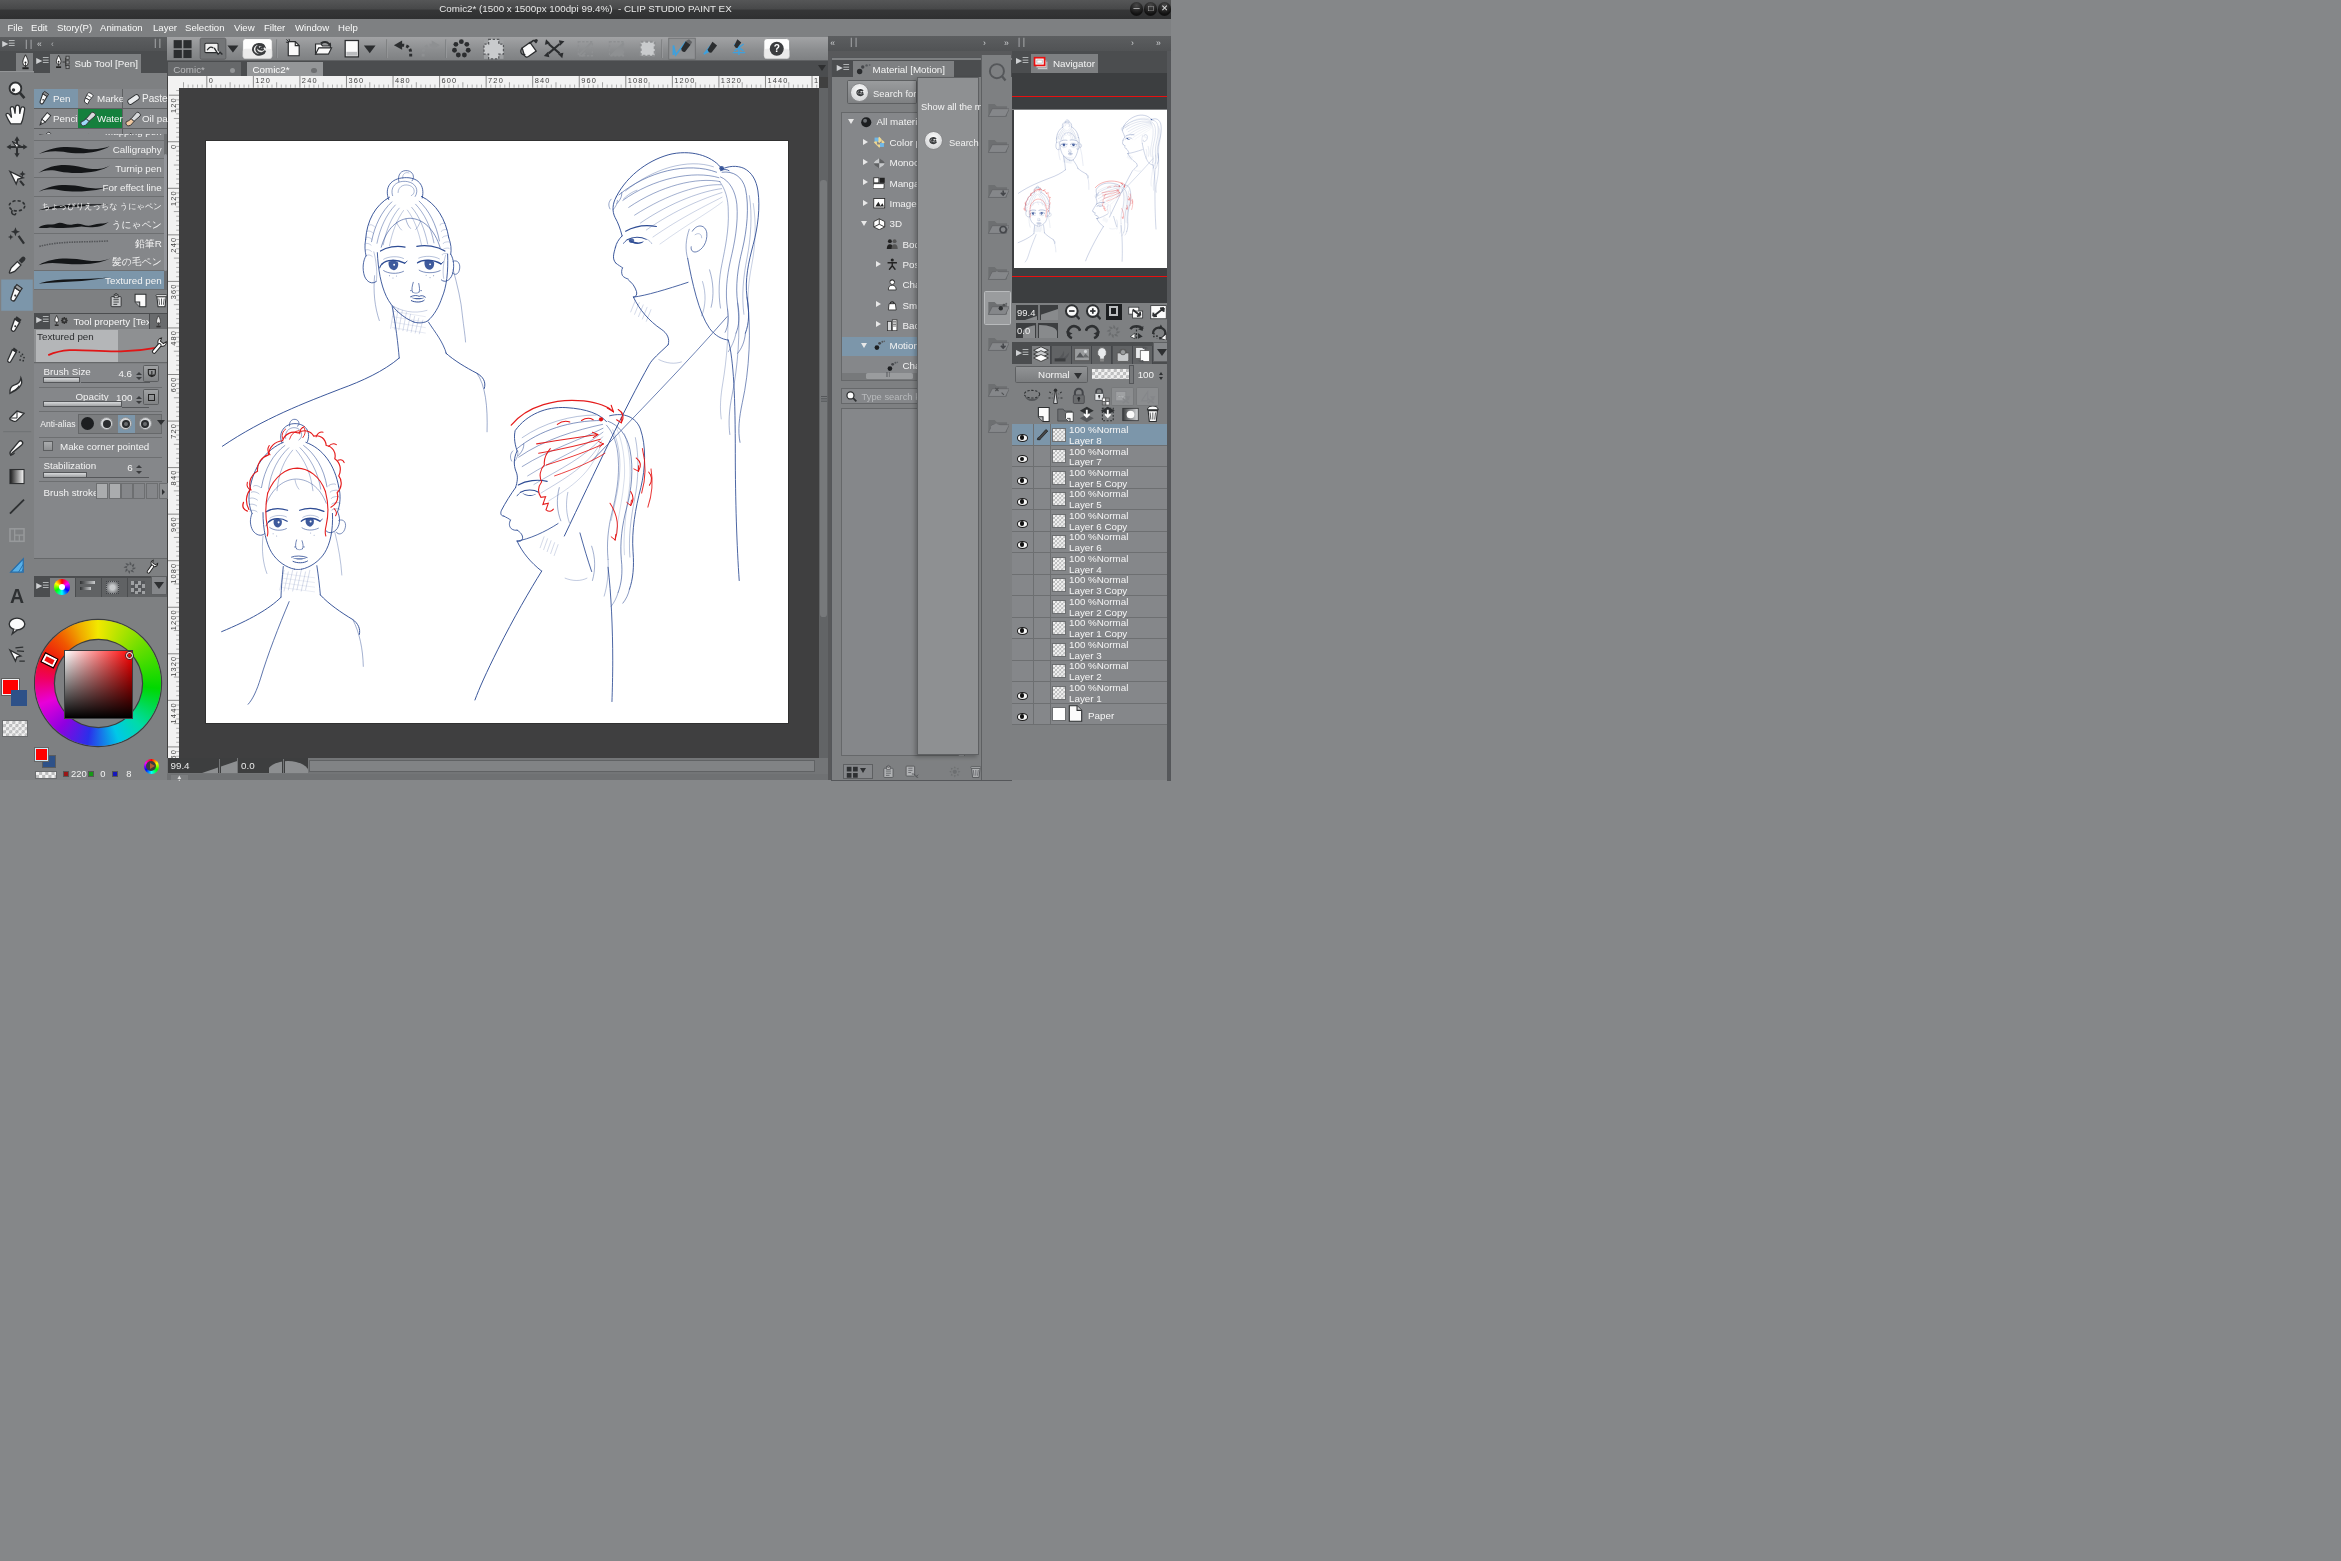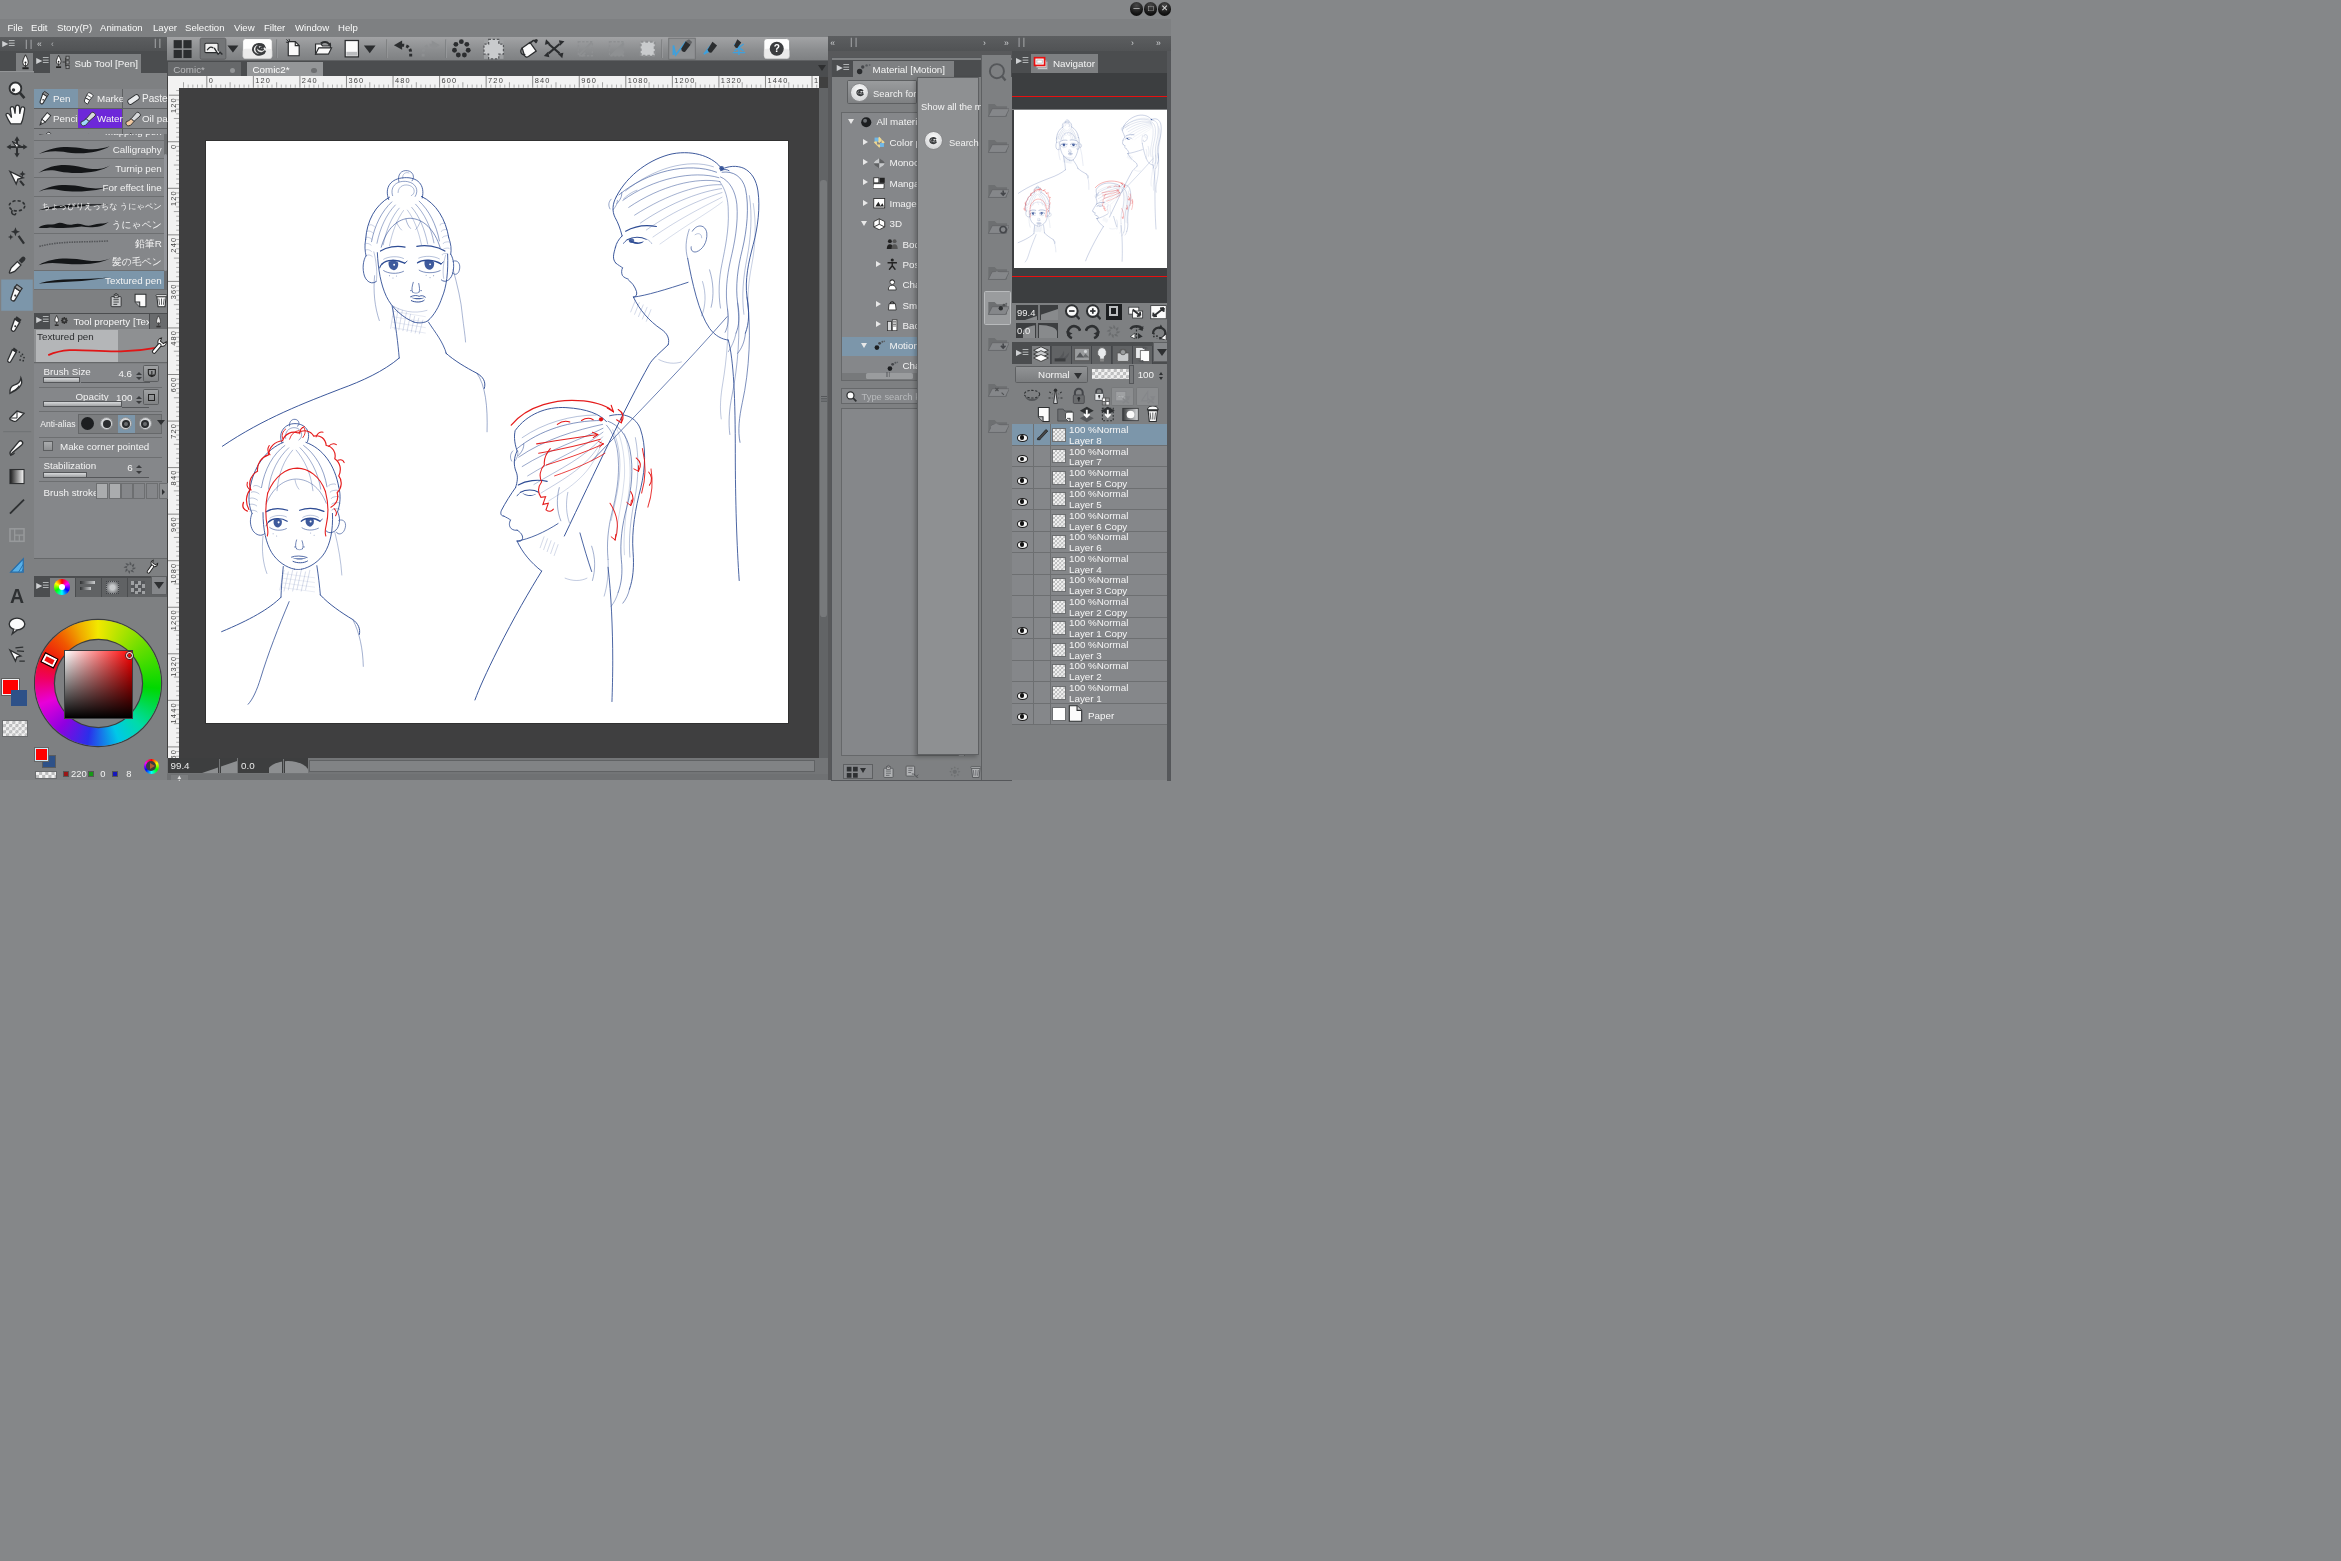--- a/index.html
+++ b/index.html
@@ -346,20 +346,21 @@
           <path d="M 1088 934 L 1078 926 M 1088 934 L 1090 920" fill="none" stroke="#e41414" stroke-width="2.4000000000000004" stroke-linecap="round"></path>
           <path d="M 1118 788 C 1128 828 1126 868 1116 902" fill="none" stroke="#e41414" stroke-width="2.6" stroke-linecap="round" stroke-opacity="0.9"></path>
           <path d="M 1140 840 C 1146 874 1142 908 1132 938" fill="none" stroke="#e41414" stroke-width="2.6" stroke-linecap="round" stroke-opacity="0.85"></path>
           <path d="M 1035 928 C 1055 958 1058 992 1048 1022" fill="none" stroke="#e41414" stroke-width="2.6" stroke-linecap="round" stroke-opacity="0.9"></path>
           <path d="M 1048 1022 L 1038 1014 M 1048 1022 L 1050 1008" fill="none" stroke="#e41414" stroke-width="2.4000000000000004" stroke-linecap="round"></path>
           <path d="M 962 716 Q 978 706 992 714" fill="none" stroke="#e41414" stroke-width="2.6" stroke-linecap="round"></path>
           <path d="M 900 726 Q 916 714 932 720" fill="none" stroke="#e41414" stroke-width="2.6" stroke-linecap="round"></path>
         </g>
       </defs>
     </svg>
+  <div id="titlebar" class="abs">Comic2* (1500 x 1500px 100dpi 99.4%)&nbsp;&nbsp;- CLIP STUDIO PAINT EX</div>
   <div class="winbtn abs" style="left:1130px;">─</div>
   <div class="winbtn abs" style="left:1144px;">□</div>
   <div class="winbtn abs" style="left:1158px;">✕</div>
   <div id="menubar" class="abs">
       <span class="abs" style="left:7.4px;top:3.1px;">File</span>
       <span class="abs" style="left:31px;top:3.1px;">Edit</span>
       <span class="abs" style="left:57px;top:3.1px;">Story(P)</span>
       <span class="abs" style="left:100px;top:3.1px;">Animation</span>
       <span class="abs" style="left:153px;top:3.1px;">Layer</span>
       <span class="abs" style="left:185px;top:3.1px;">Selection</span>
@@ -990,21 +991,21 @@
         <div class="abs" style="left:0px;top:20px;width:44px;height:19.4px;background:#85878a;">
           <svg class="abs" style="left:1.6px;top:0.8px;" width="17" height="19" viewBox="-11 -12 22 24">
             <g transform="translate(0 0) rotate(40)">
               <rect x="-3" y="-9" width="6" height="11" fill="#fbfbfb" stroke="#2e3032" stroke-width="1.2"></rect>
               <path d="M-3 2 L0 9 L3 2 z" fill="#fbfbfb" stroke="#2e3032" stroke-width="1.2"></path>
               <path d="M-1 5.2 L0 9 L1 5.2 z" fill="#2e3032"></path>
             </g>
           </svg>
           <span class="abs" style="left:19px;top:3.9px;font-size:9.8px;color:#f2f2f2;white-space:nowrap;">Pencil</span>
         </div>
-        <div class="abs" style="left:44px;top:20px;width:44px;height:19.4px;background:#6d28d9;">
+        <div class="abs" style="left:44px;top:20px;width:44px;height:19.4px;background:#15803d;">
           <svg class="abs" style="left:1.6px;top:0.8px;" width="17" height="19" viewBox="-11 -12 22 24">
             <g transform="translate(0 0)">
               <path d="M8 -8 q2 2 0.5 3.5 l-8 7 l-3.5 -3.5 l7 -8 q1.5 -1.5 4 1 z" fill="#d8dadc" stroke="#2e3032" stroke-width="1.2"></path>
               <path d="M0.5 2.5 l-3.5 -3.5 q-3 3 -6.5 4 q-1.5 3 1.5 5 q4 1.5 8.5 -5.5 z" fill="#9fd8f8" stroke="#2e3032" stroke-width="1.2"></path>
             </g>
           </svg>
           <span class="abs" style="left:19px;top:3.9px;font-size:9.8px;color:#f2f2f2;white-space:nowrap;">Water</span>
         </div>
         <div class="abs" style="left:89px;top:20px;width:44px;height:19.4px;background:#85878a;">
           <svg class="abs" style="left:1.6px;top:0.8px;" width="17" height="19" viewBox="-11 -12 22 24">

